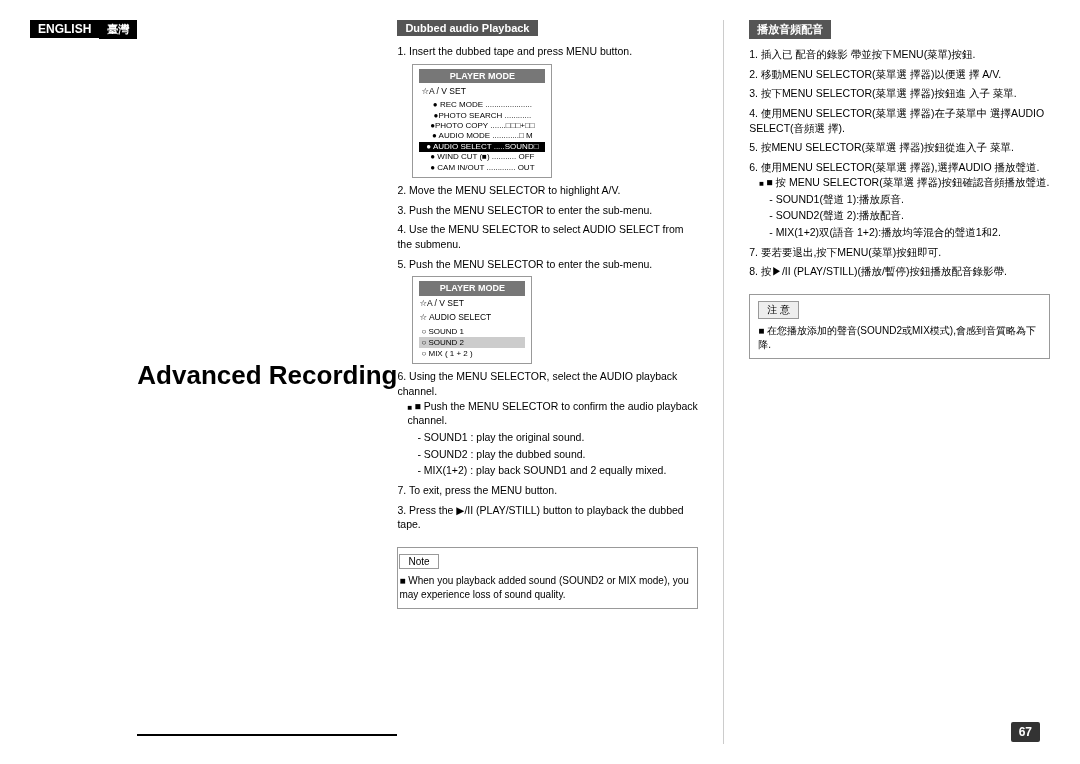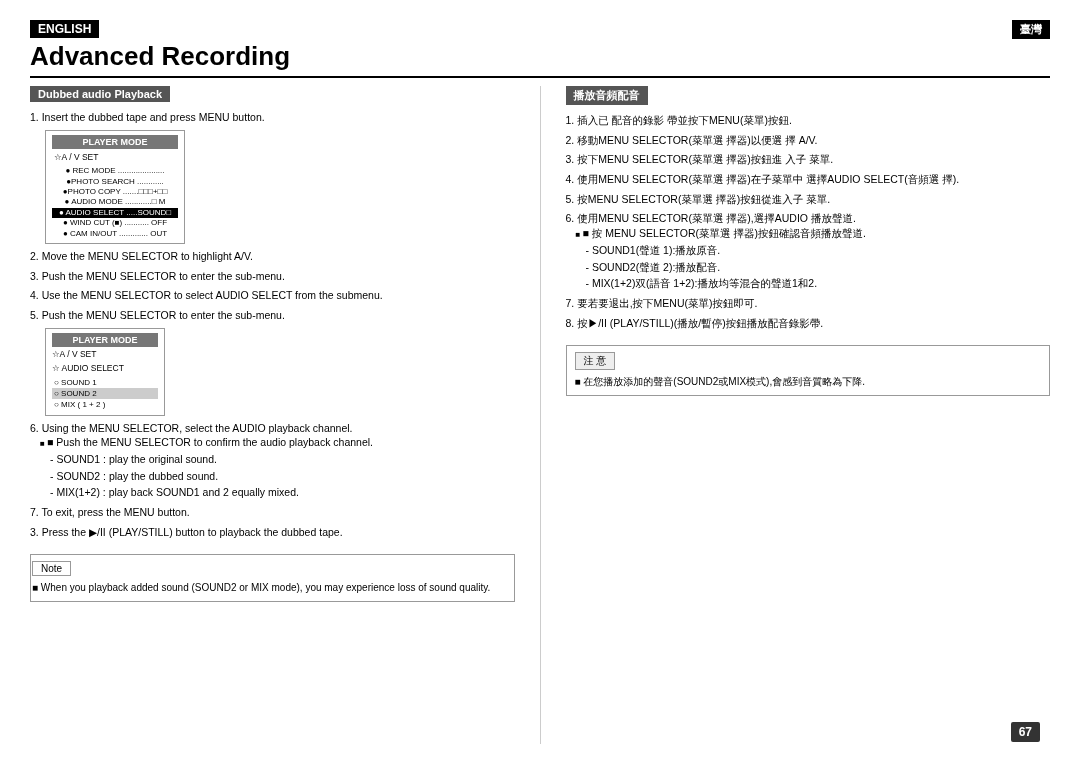--- a/index.html
+++ b/index.html
@@ -10,21 +10,21 @@
       font-family: Arial, sans-serif;
       font-size: 11px;
       color: #000;
       overflow: hidden;
     }
     .page {
       width: 1080px;
       height: 764px;
       background: #fff;
       display: flex;
-      flex-direction: column;
+      flex-direction: row;
       padding: 20px 30px;
     }
     .top-header {
       display: flex;
       align-items: flex-start;
       justify-content: space-between;
       margin-bottom: 2px;
     }
     .english-badge {
       background: #000;

